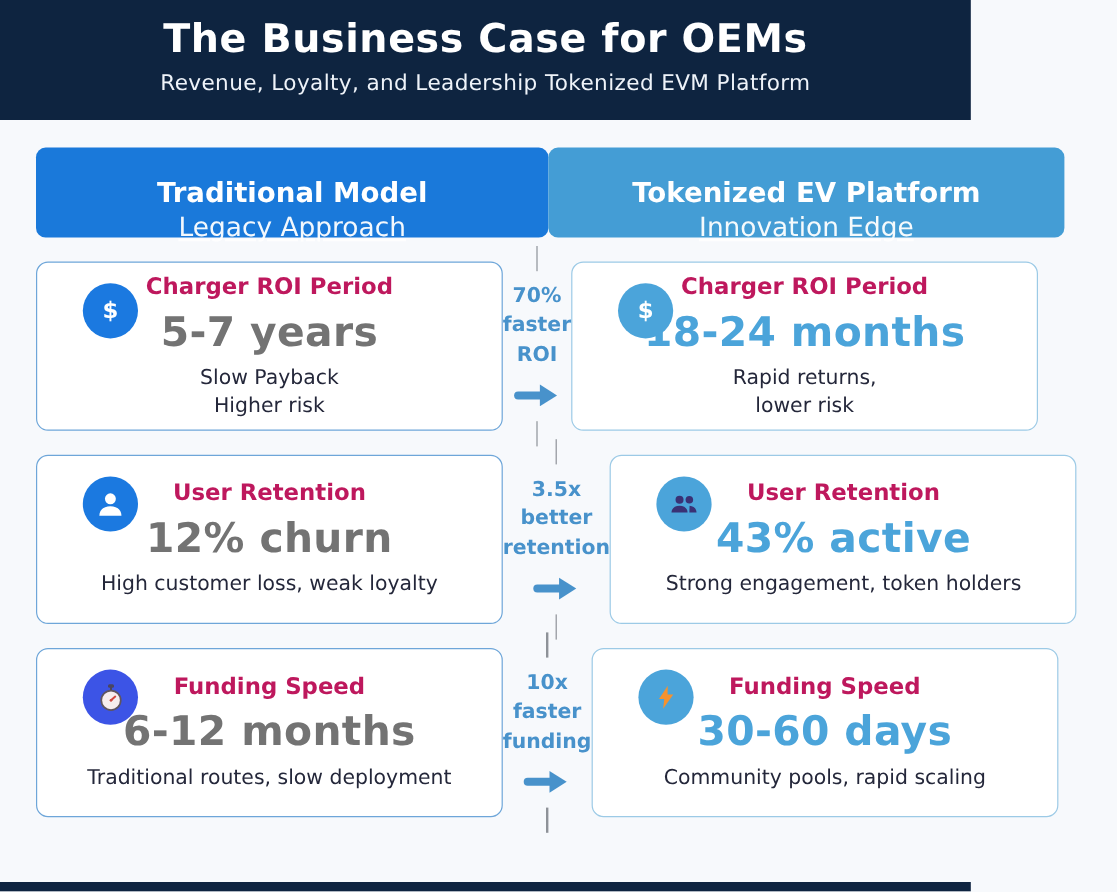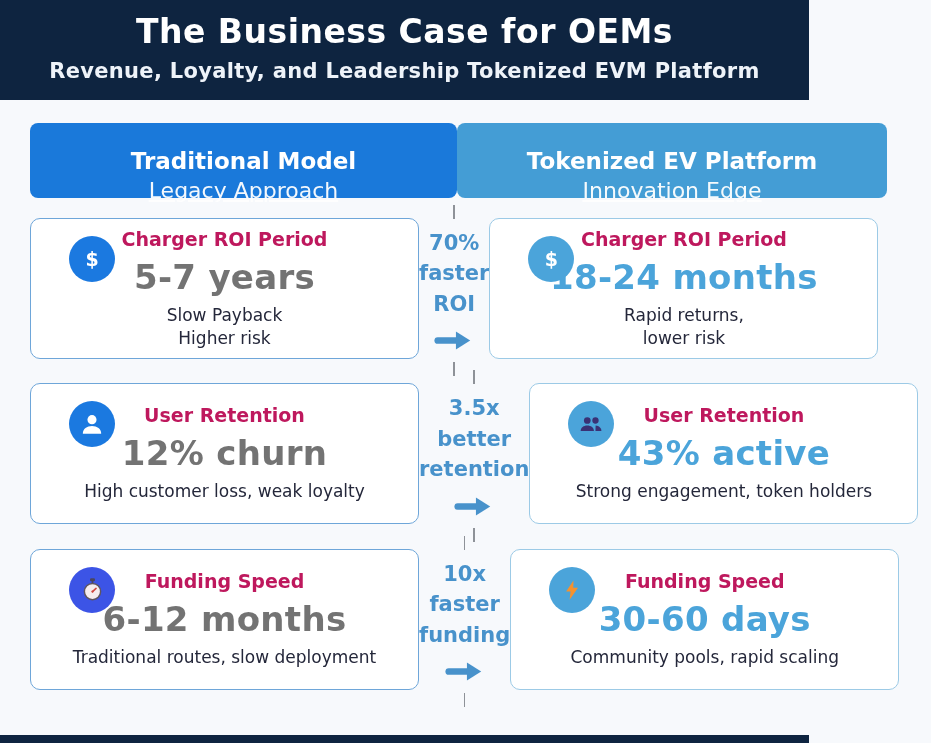--- a/index.html
+++ b/index.html
@@ -20,22 +20,22 @@
     padding-top: 13px;
   }
   .top-banner h1 {
     font-size: 33px;
     font-weight: 800;
     letter-spacing: 0.5px;
     line-height: 1.15;
   }
   .top-banner p {
     margin-top: 8px;
-    font-size: 21px;
-    font-weight: 700;
+    font-size: 18px;
+    font-weight: 400;
     color: #eef3f9;
     letter-spacing: 0.3px;
   }
 
   .board { padding: 23px 15px 0 30px; }
 
   
   .col-headers {
     display: grid;
     grid-template-columns: 427px 1fr 430px;
@@ -111,21 +111,21 @@
     align-items: center;
     margin: -13px 0;
   }
   .vline {
     width: 1.5px;
     flex: 1;
     background: #8e9298;
     min-height: 14px;
   }
   .mid-label {
-    font-size: 21px;
+    font-size: 17px;
     font-weight: 700;
     color: #4892cb;
     text-align: center;
     line-height: 1.45;
     white-space: pre-line;
     margin: 9px 0 4px;
   }
   .mid-arrow { margin: 5px 0 9px; }
 
   

